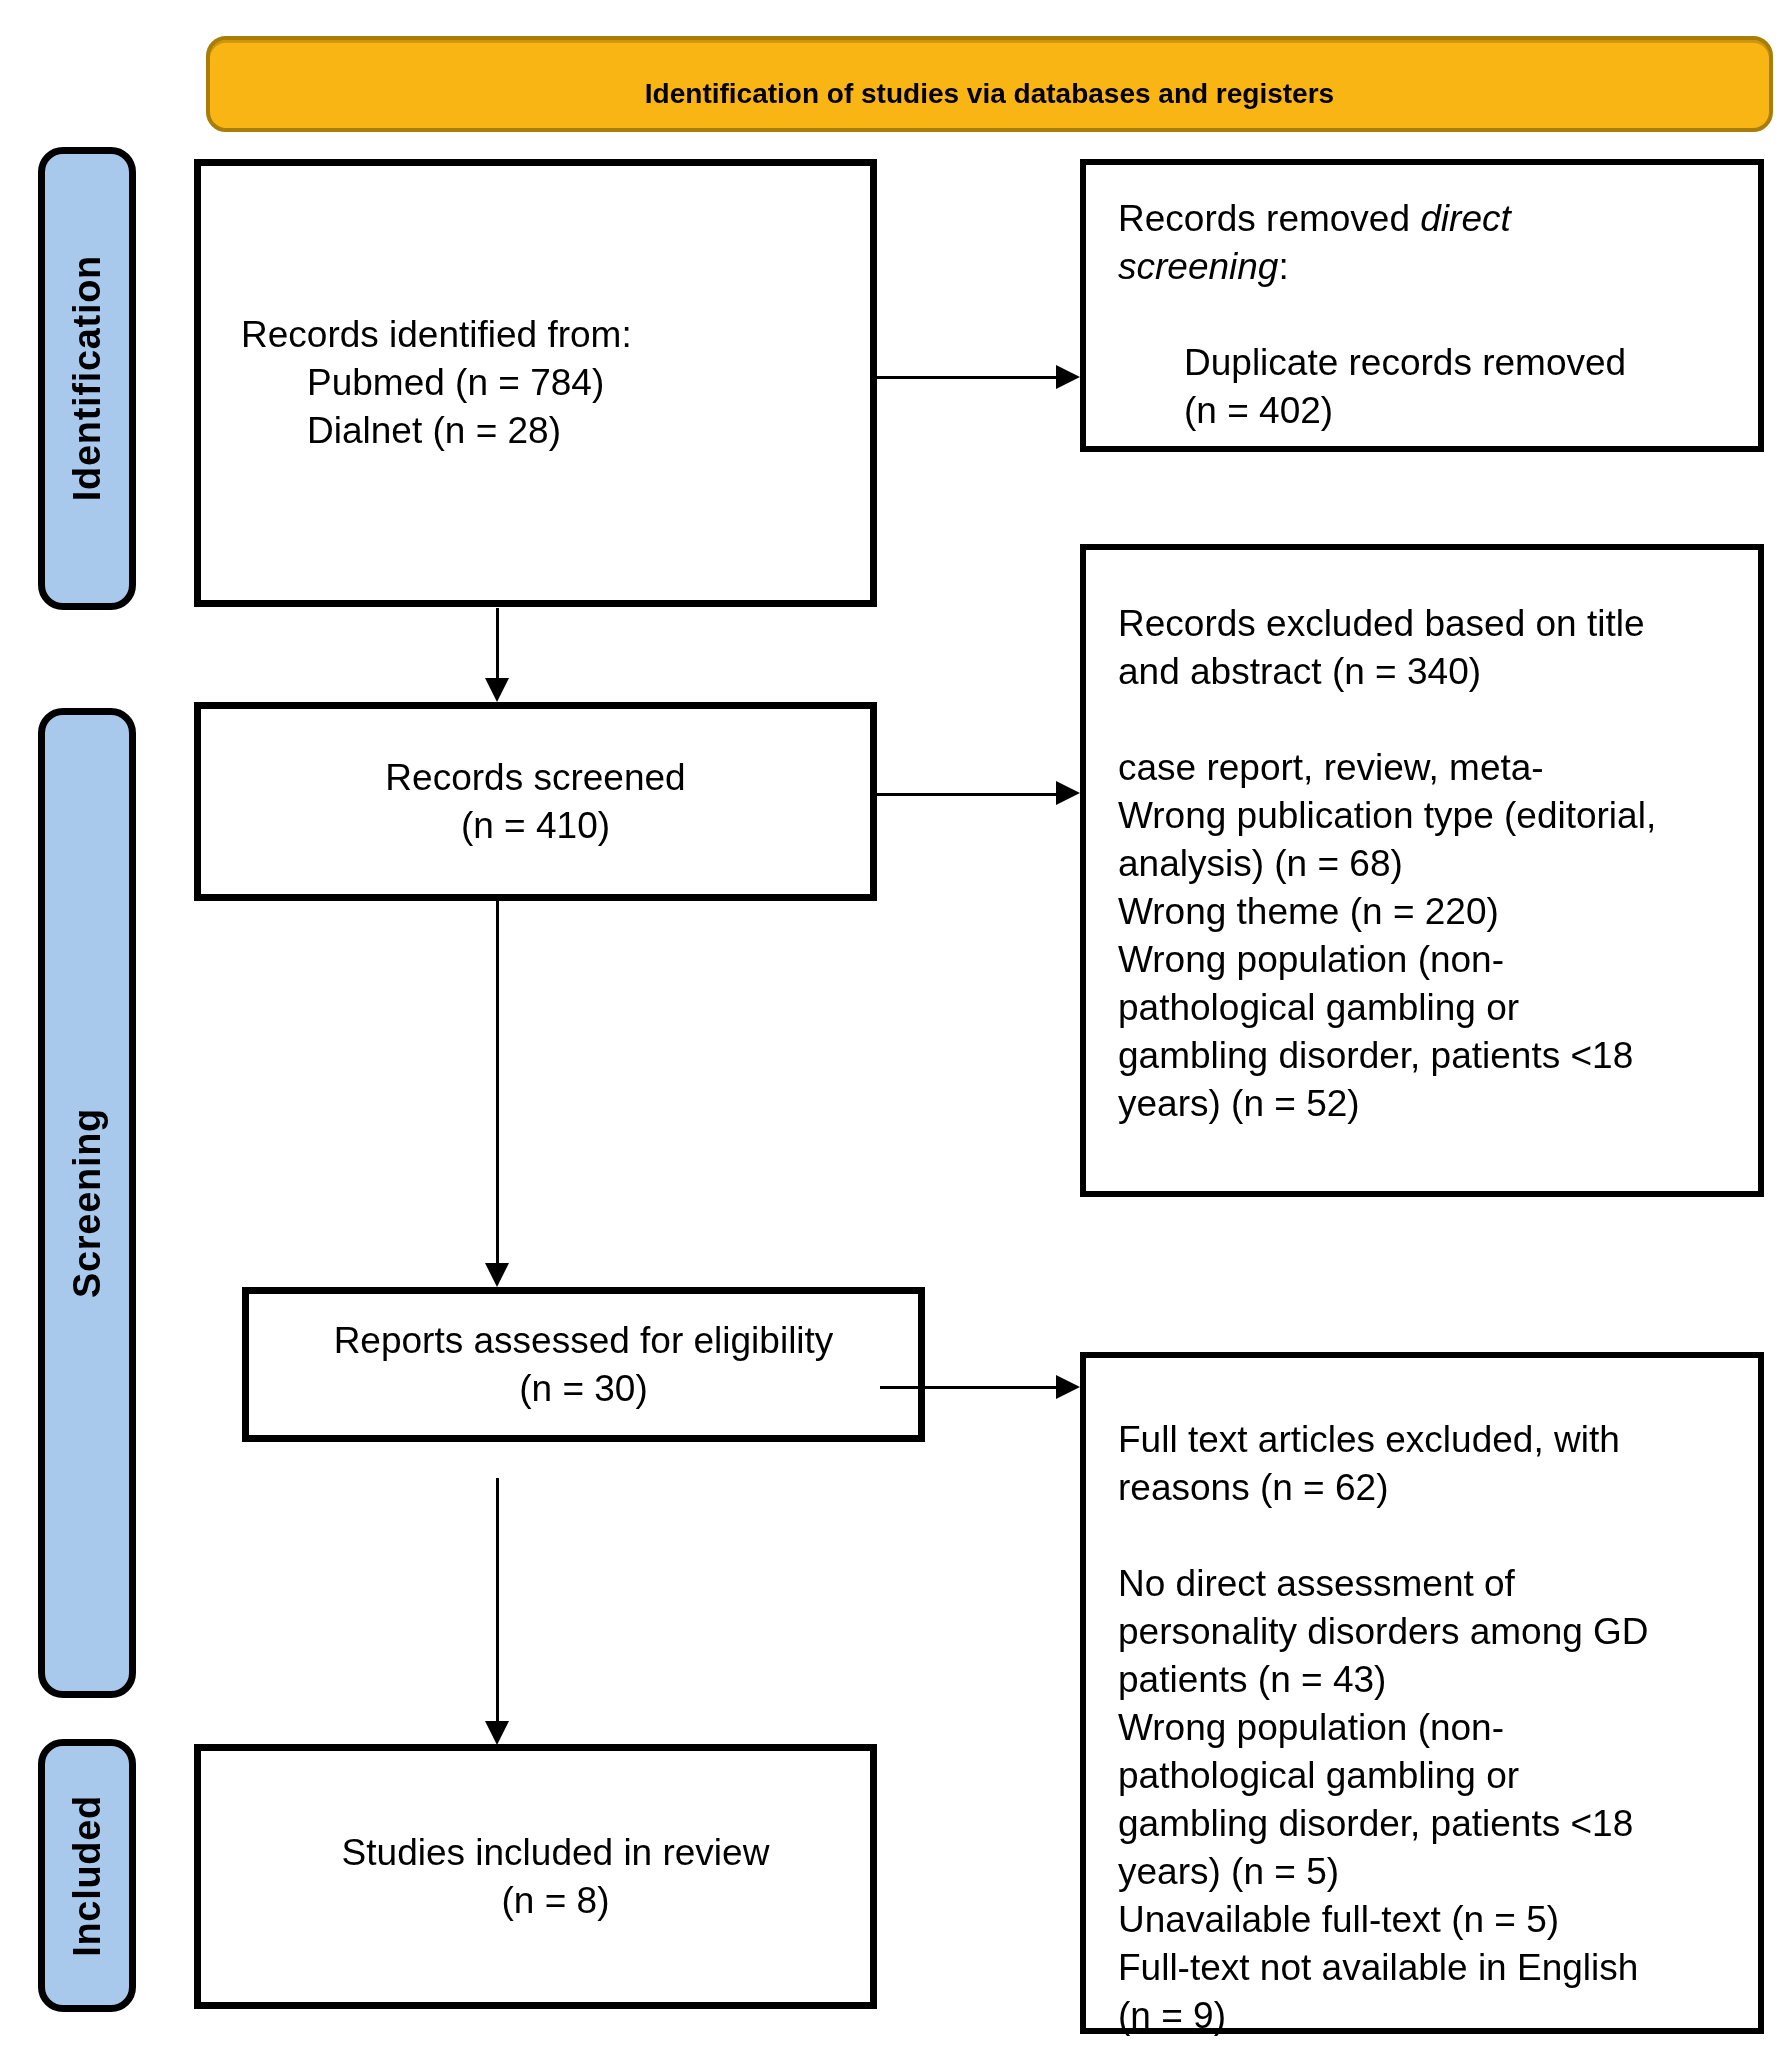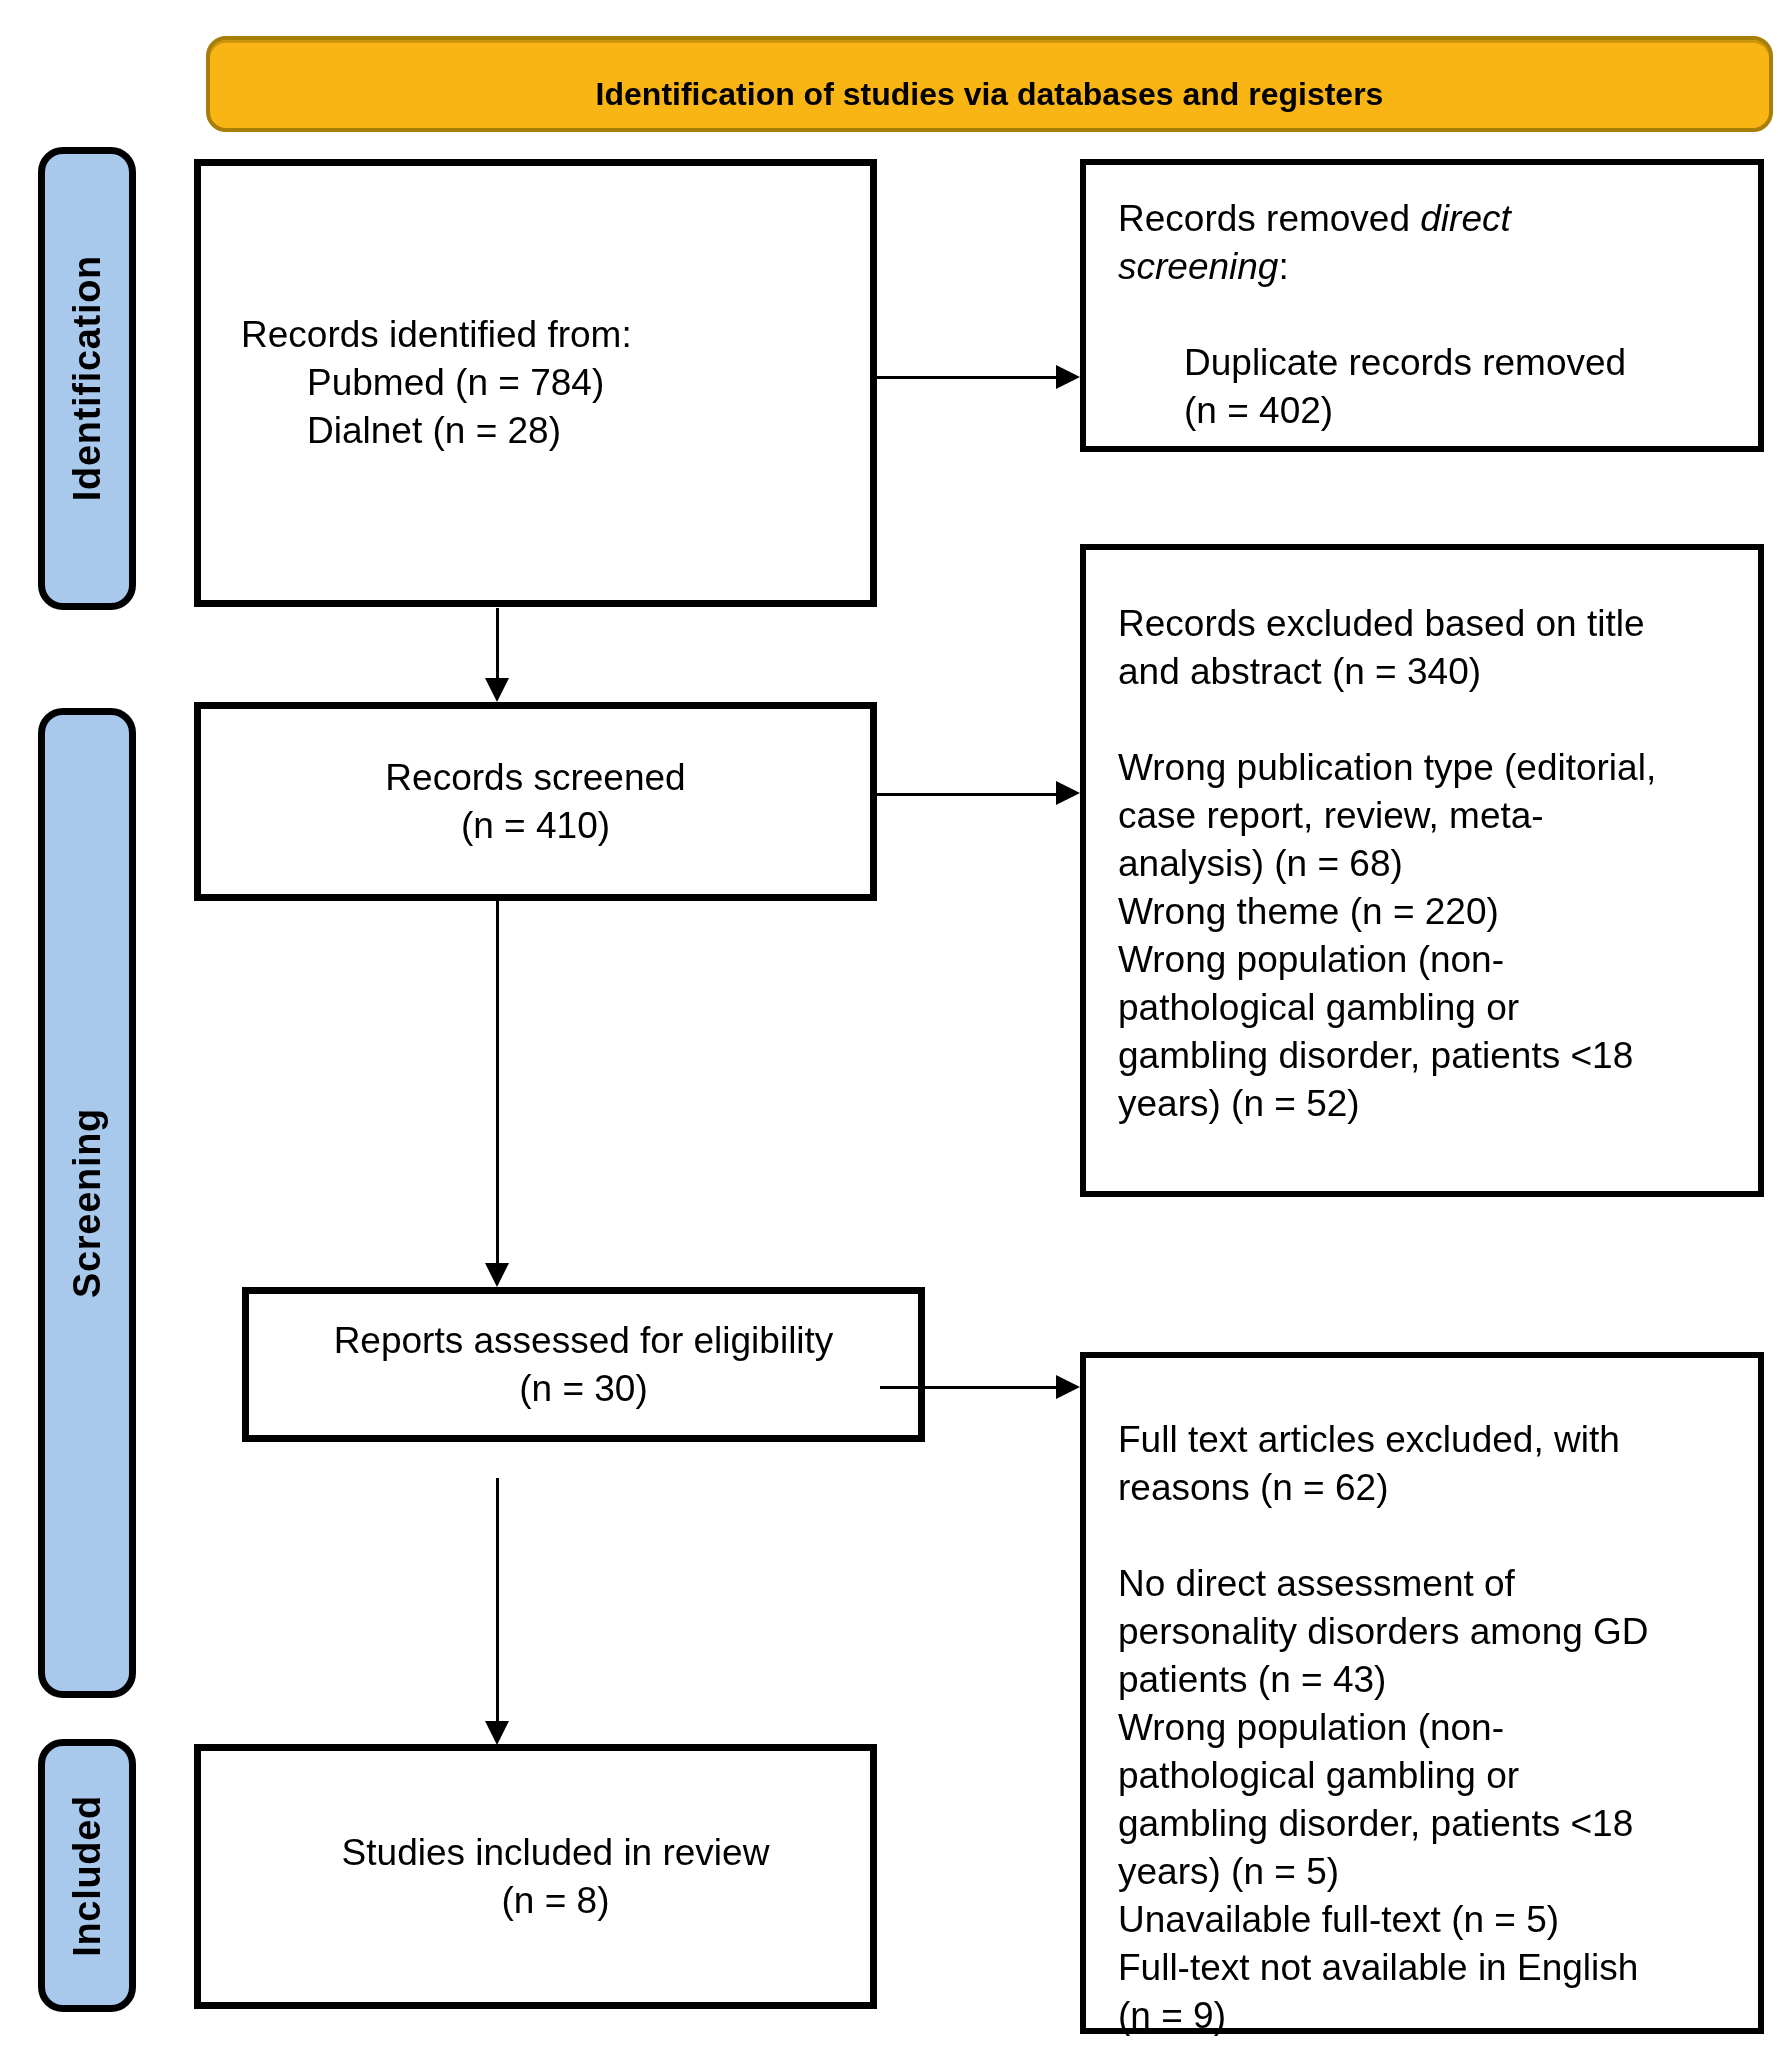--- a/index.html
+++ b/index.html
@@ -18,21 +18,21 @@
     position: absolute;
     left: 206px; top: 36px;
     width: 1567px; height: 96px;
     background: #F9B513;
     border: 4px solid #A87E08;
     border-radius: 20px;
     display: flex; align-items: center; justify-content: center;
     box-shadow: inset 0 2.7px 0 rgba(120,90,0,.35);
   }
   .header-banner .title {
-    font-size: 32px; font-weight: bold; text-align: center; margin-top: 20px;
+    font-size: 28px; font-weight: bold; text-align: center; margin-top: 20px;
   }
 
   
   .stage {
     position: absolute;
     left: 38px; width: 98px;
     background: #A9C9EC;
     border: 7.3px solid #000;
     border-radius: 25px;
     display: flex; align-items: center; justify-content: center;
@@ -131,22 +131,22 @@
 
   <div class="fbox box-left box-records-screened">
     <div class="tl">Records screened</div>
     <div class="tl">(n = 410)</div>
   </div>
 
   <div class="fbox box-right box-records-excluded">
     <div class="tl">Records excluded based on title</div>
     <div class="tl">and abstract (n = 340)</div>
     <div class="tl"></div>
+    <div class="tl">case report, review, meta-</div>
     <div class="tl">Wrong publication type (editorial,</div>
-    <div class="tl">case report, review, meta-</div>
     <div class="tl">analysis) (n = 68)</div>
     <div class="tl">Wrong theme (n = 220)</div>
     <div class="tl">Wrong population (non-</div>
     <div class="tl">pathological gambling or</div>
     <div class="tl">gambling disorder, patients &lt;18</div>
     <div class="tl">years) (n = 52)</div>
   </div>
 
   <div class="fbox box-left box-reports-assessed">
     <div class="tl">Reports assessed for eligibility</div>

